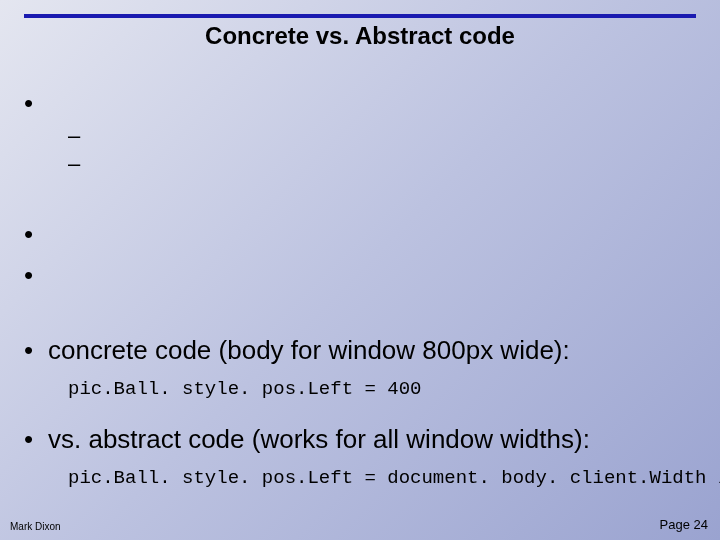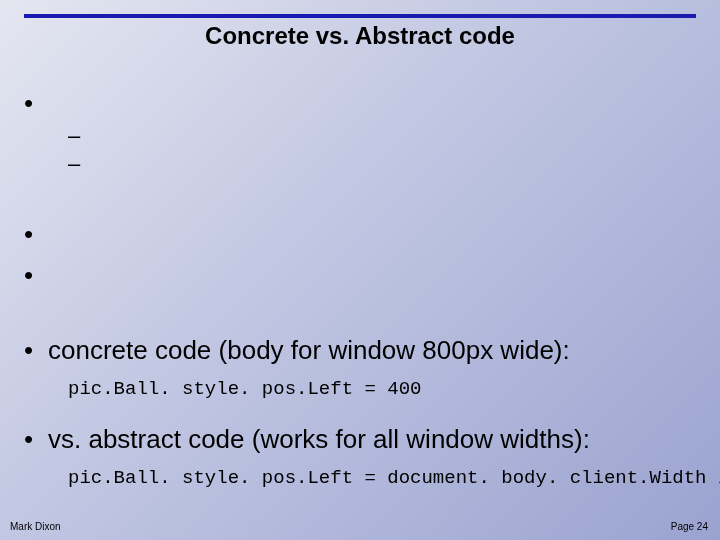--- a/index.html
+++ b/index.html
@@ -76,21 +76,21 @@
     left: 10px;
     bottom: 8px;
     font-size: 10px;
     color: #000;
     text-align: right;
   }
   .footer-right {
     position: absolute;
     right: 12px;
     bottom: 8px;
-    font-size: 10px;
+    font-size: 13px;
     color: #000;
   }
 </style>
 </head>
 <body>
 
 <div class="slide">
   <div class="rule"></div>
   <div class="title">Concrete vs. Abstract code</div>
 

